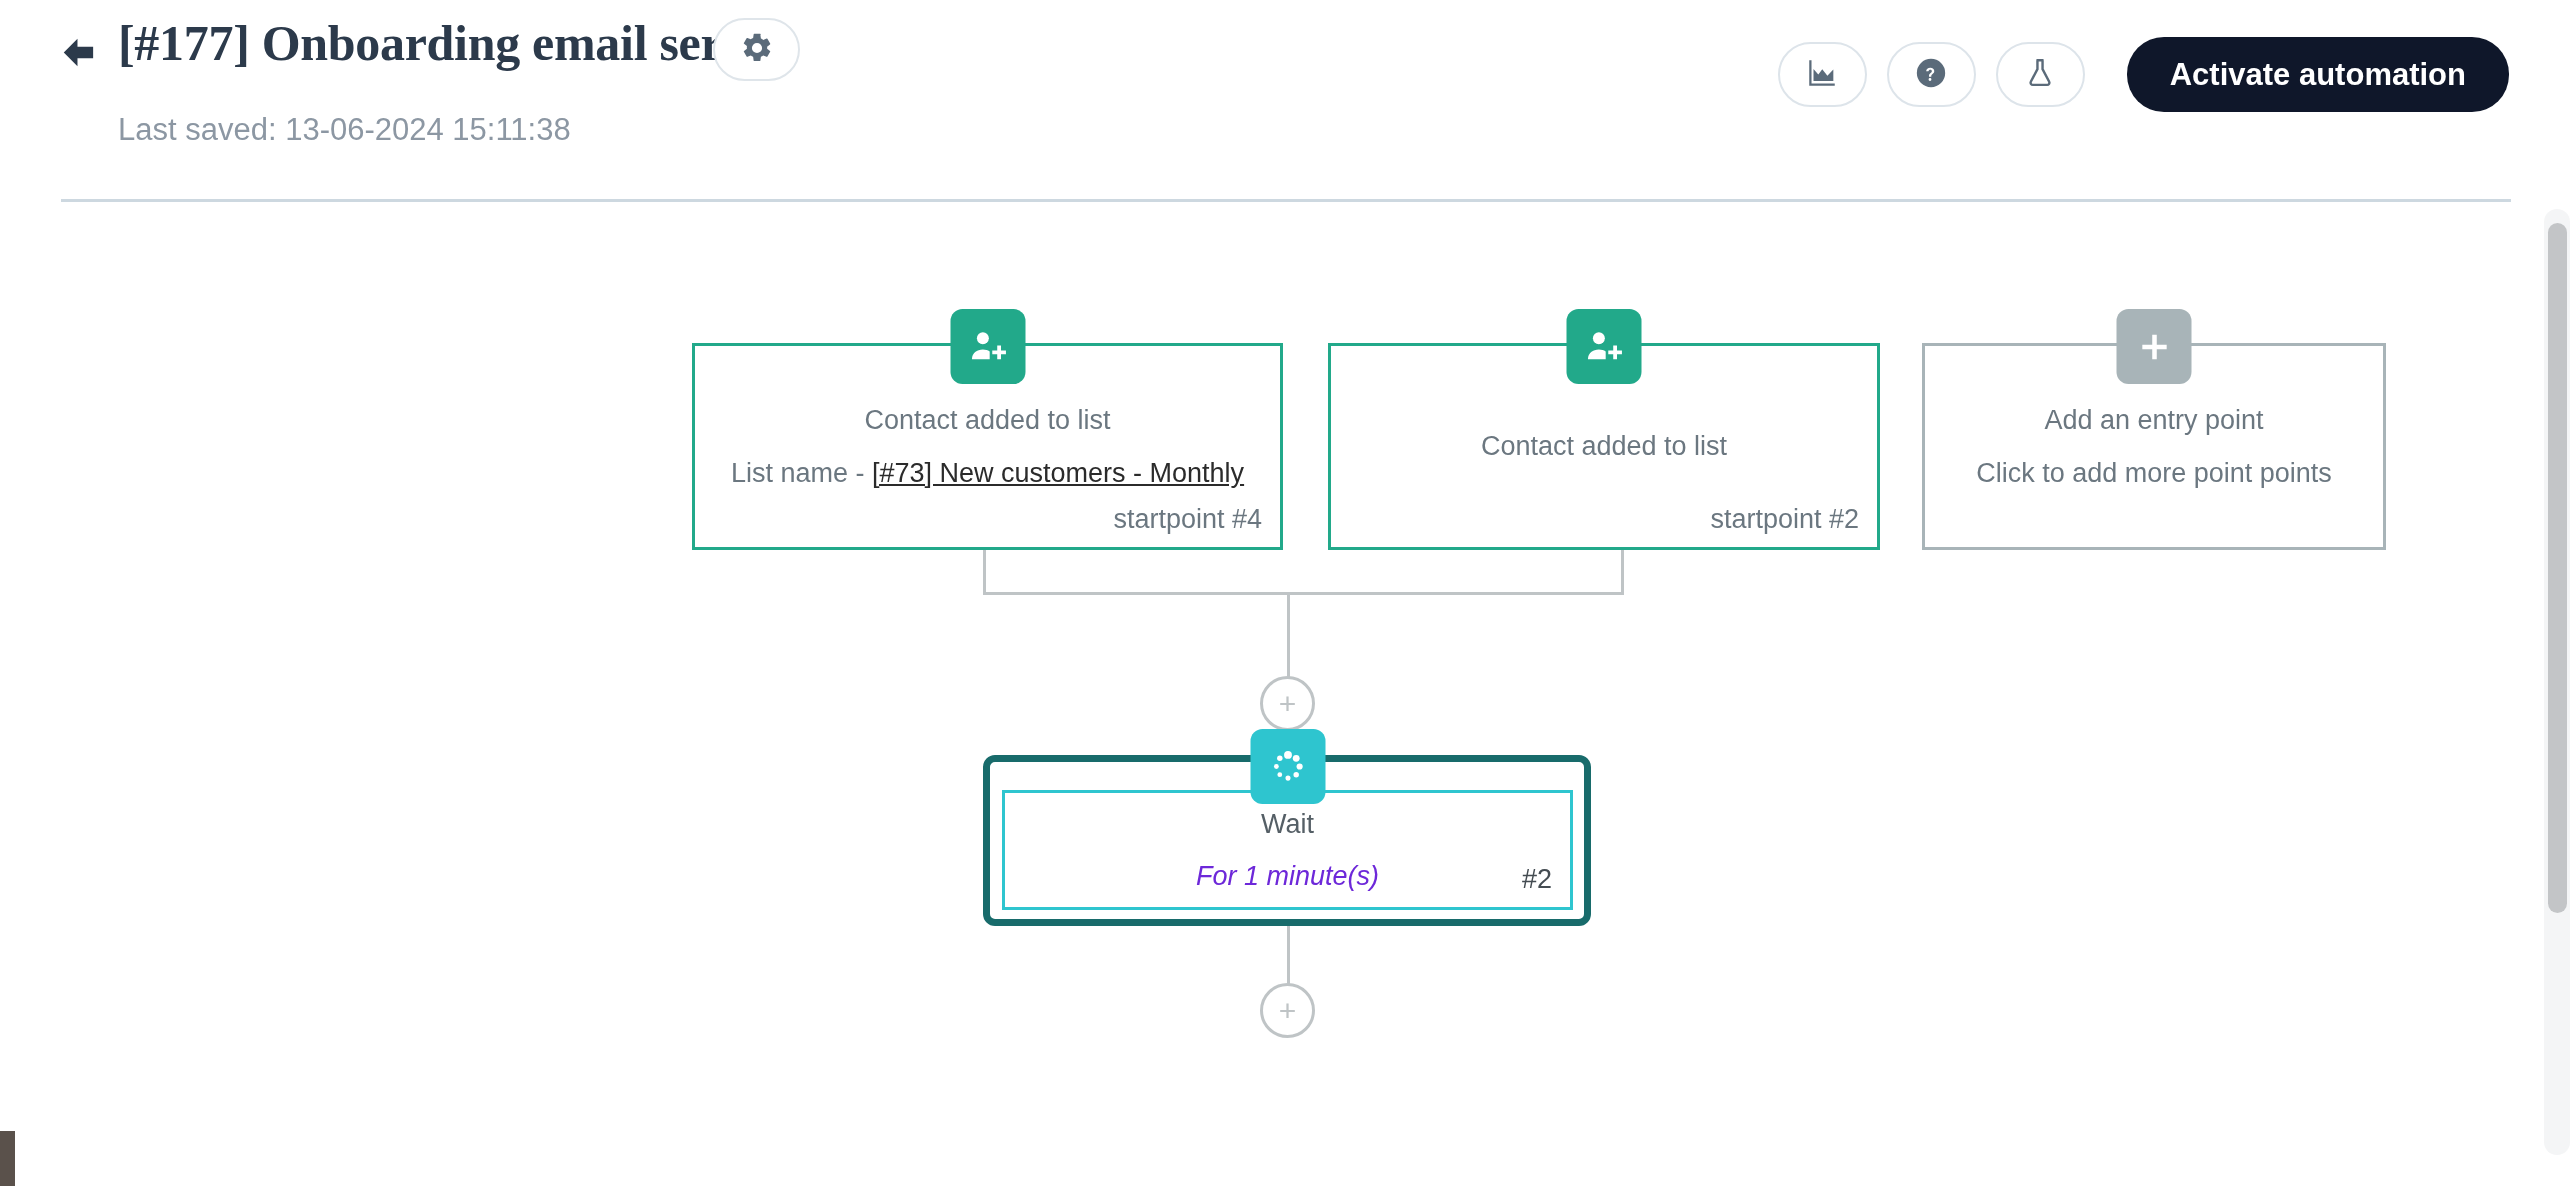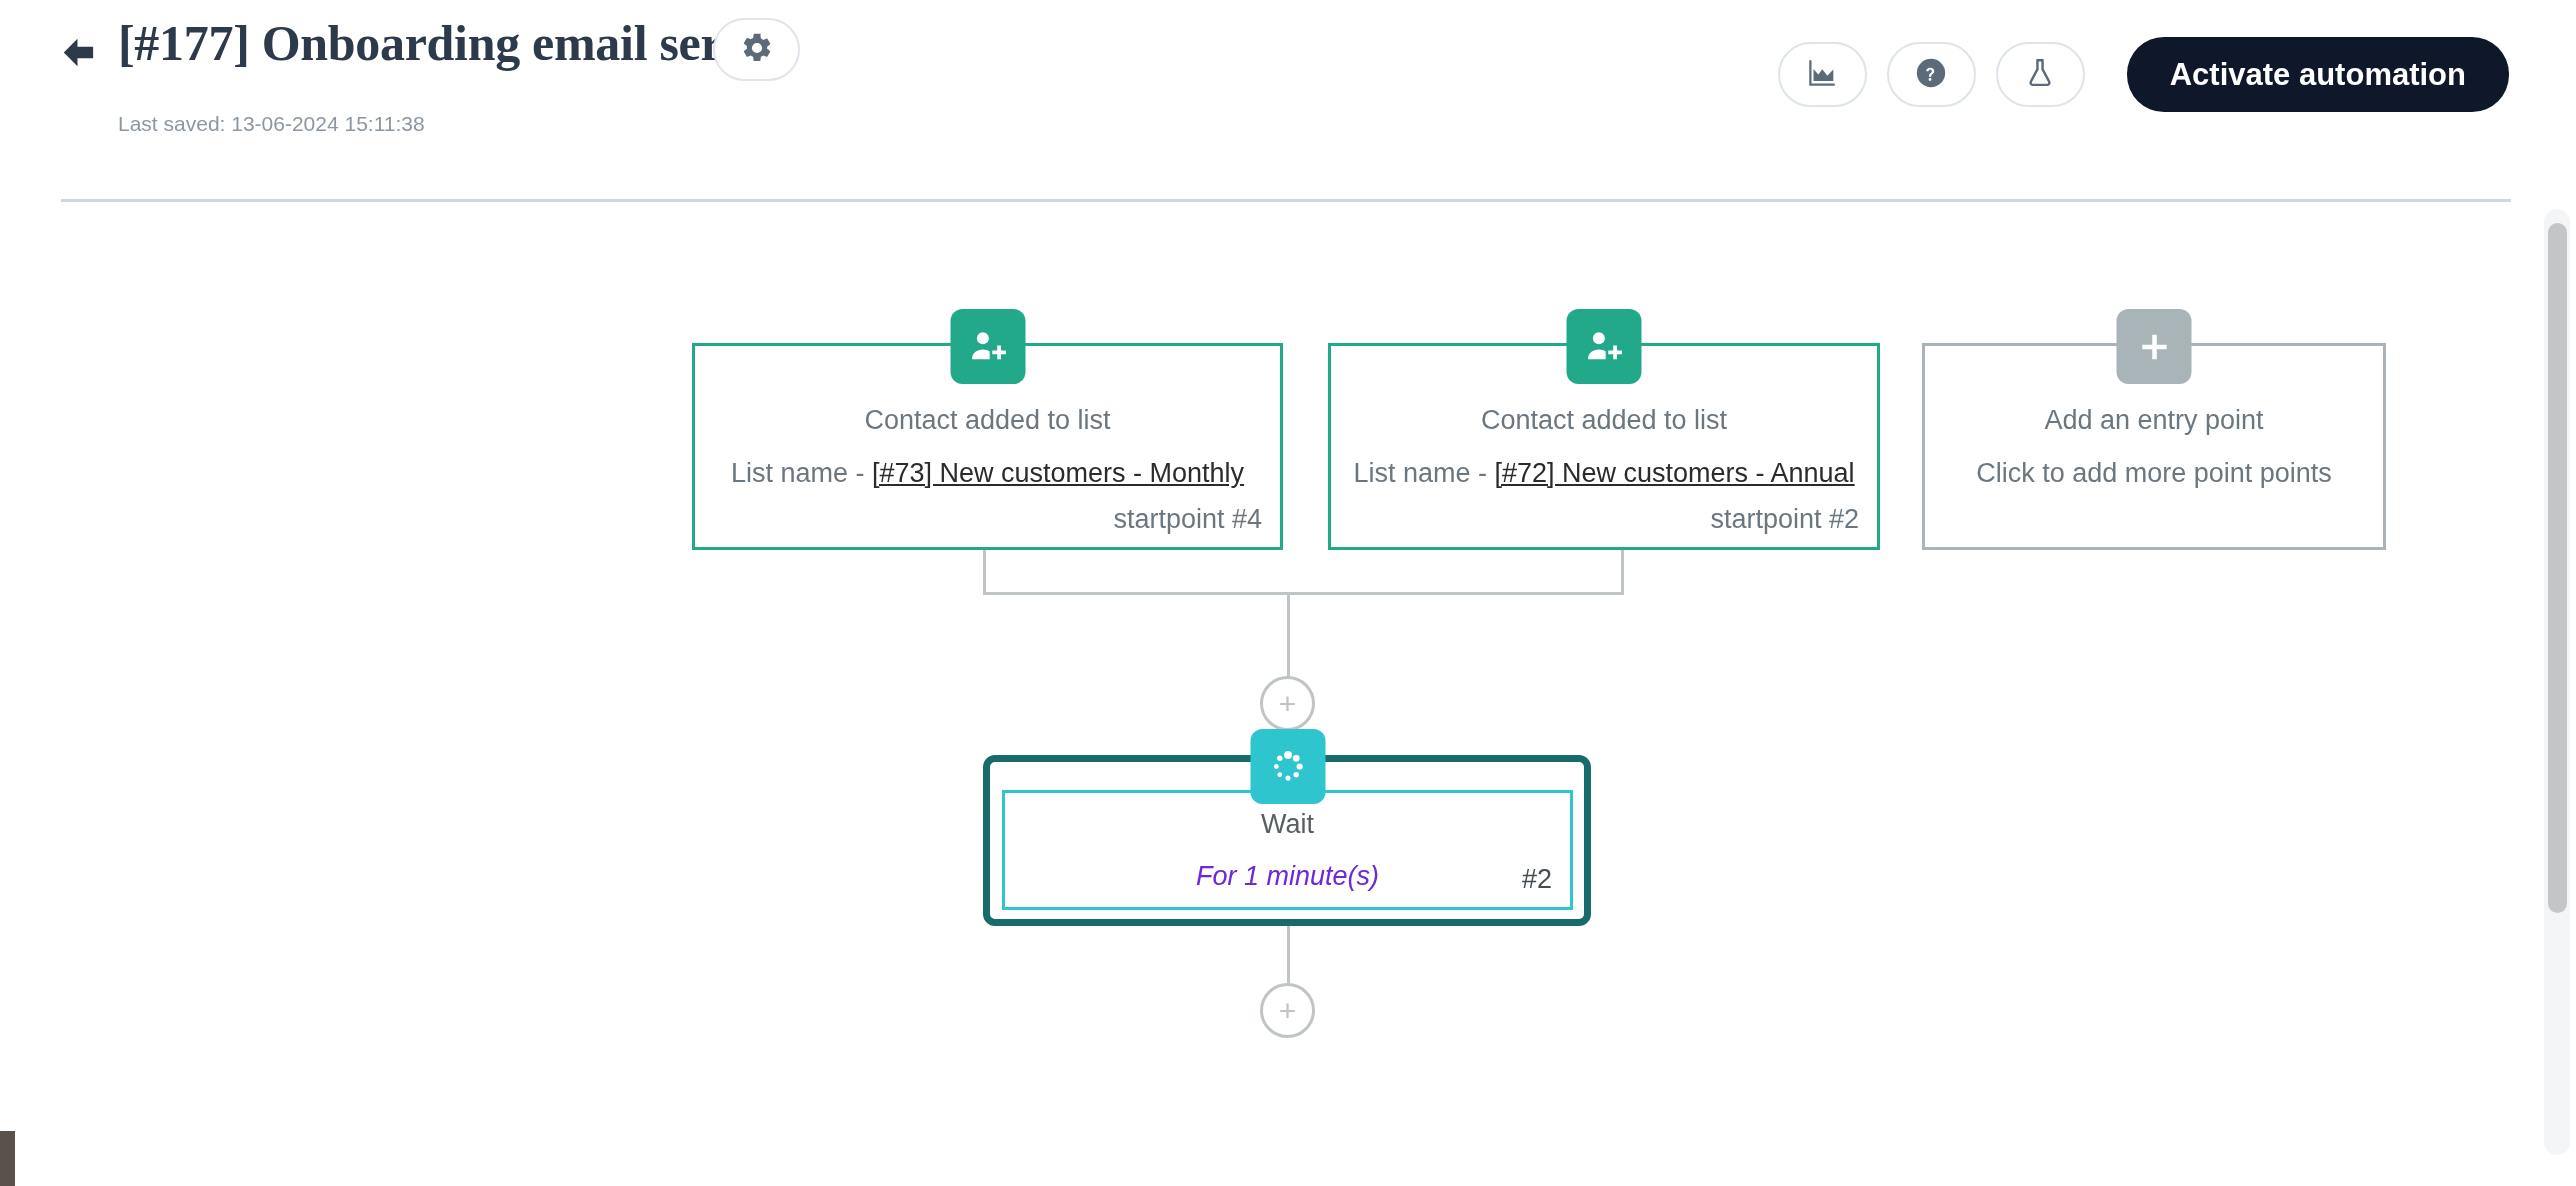--- a/index.html
+++ b/index.html
@@ -30,21 +30,21 @@
   .gear-btn {
     position: absolute; left: 713px; top: 18px;
     width: 87px; height: 63px;
     border: 2px solid #dfe5ea; border-radius: 32px;
     background: #fff; cursor: pointer;
     display: flex; align-items: center; justify-content: center;
   }
 
   .last-saved {
     position: absolute; left: 118px; top: 112px;
-    font-size: 21px; color: #8c97a3; white-space: nowrap;
+    font-size: 31px; color: #8c97a3; white-space: nowrap;
   }
 
   .header-actions {
     position: absolute; right: 67px; top: 37px;
     display: flex; align-items: center; gap: 20px;
   }
   .icon-btn {
     width: 89px; height: 65px;
     border: 2px solid #dde4ea; border-radius: 33px;
     background: #fff; cursor: pointer;
@@ -235,23 +235,20 @@
 
     <div class="node node-entry" style="left:1328px; top:140px; width:552px; height:207px;">
       <div class="node-badge badge-green">
         <svg width="41" height="41" viewBox="0 0 24 24" aria-hidden="true">
           <circle cx="9" cy="7.2" r="3.5" fill="#fff"></circle>
           <path fill="#fff" d="M2.6 19.4c0-3.4 2.9-5.6 6.4-5.6 1.5 0 2.9.4 4 1.1v4.5H2.6Z"></path>
           <path fill="#fff" d="M17.4 11.4h2.2v2.9h2.9v2.2h-2.9v2.9h-2.2v-2.9h-2.9v-2.2h2.9v-2.9Z"></path>
         </svg>
       </div>
       <div class="node-title">Contact added to list</div>
-      <div class="node-sub">
-        <span>List name - </span><span class="link">[#72] New customers - Annual</span>
-      </div>
       <div class="node-ref">startpoint #2</div>
     </div>
 
     <div class="node node-add" style="left:1922px; top:140px; width:464px; height:207px;">
       <div class="node-badge badge-gray">
         <svg width="34" height="34" viewBox="0 0 24 24" aria-hidden="true">
           <path fill="#fff" d="M10.4 3.4h3.2v7h7v3.2h-7v7h-3.2v-7h-7v-3.2h7v-7Z"></path>
         </svg>
       </div>
       <div class="node-title">Add an entry point</div>

